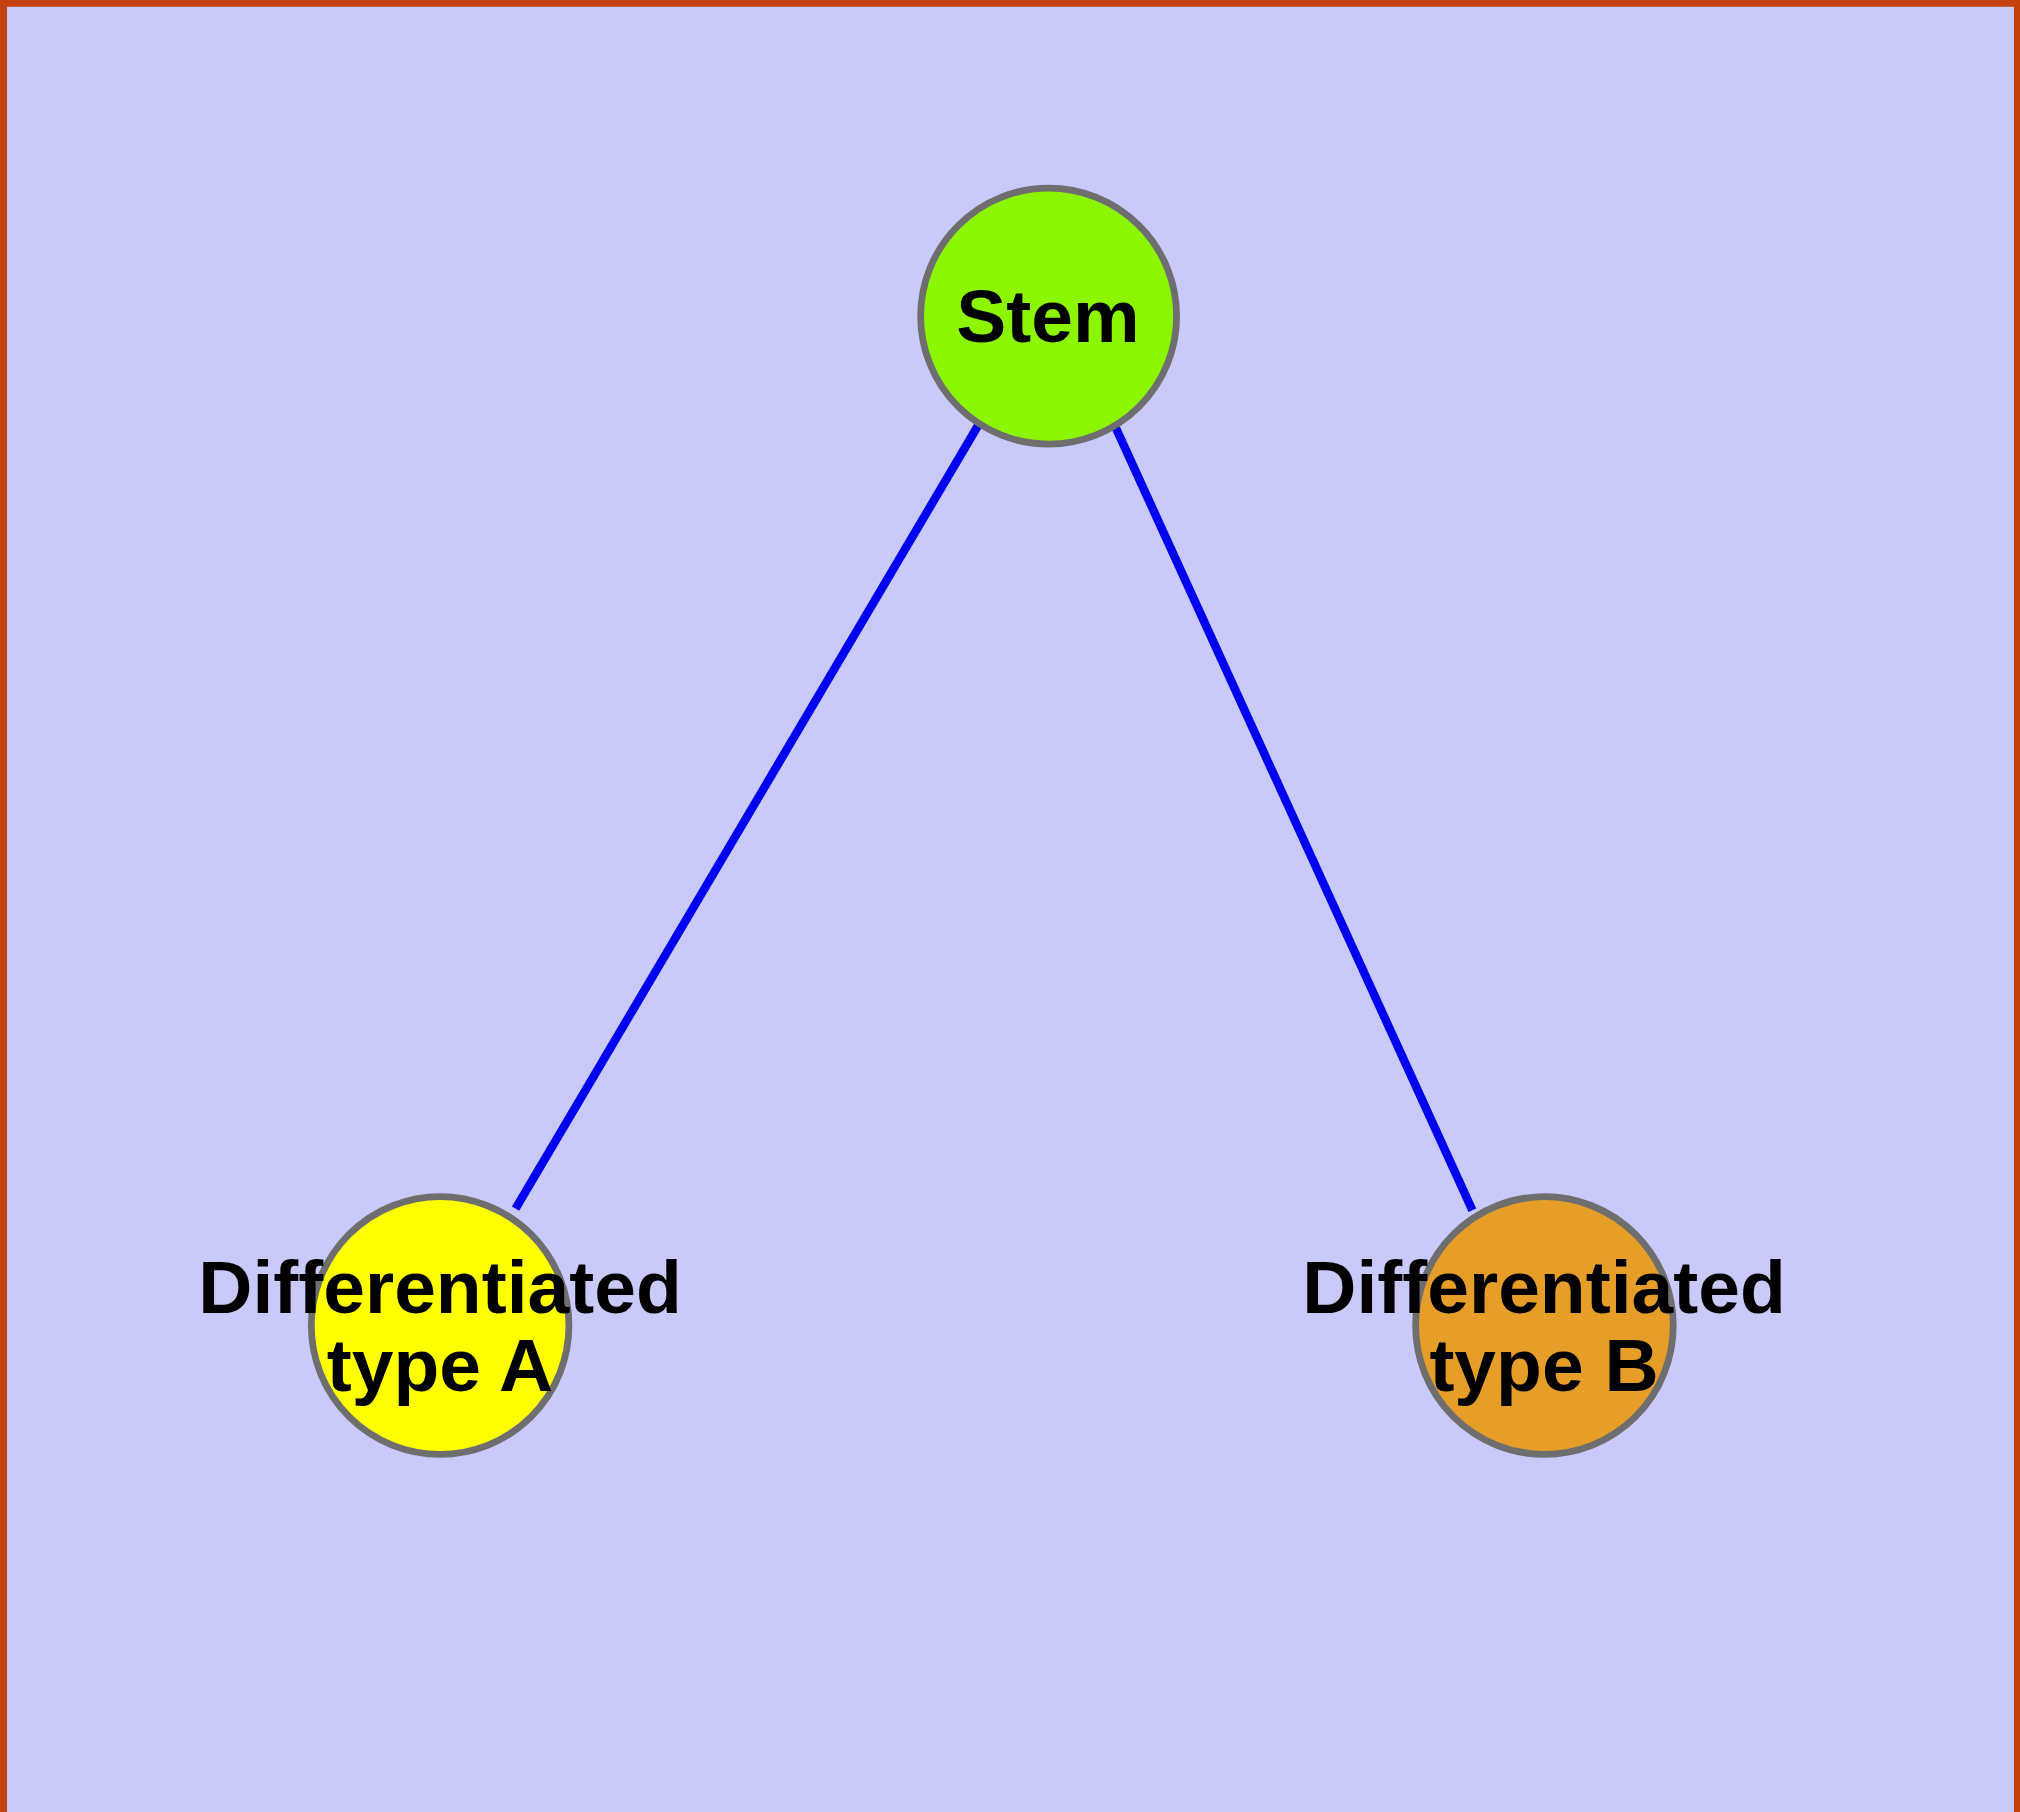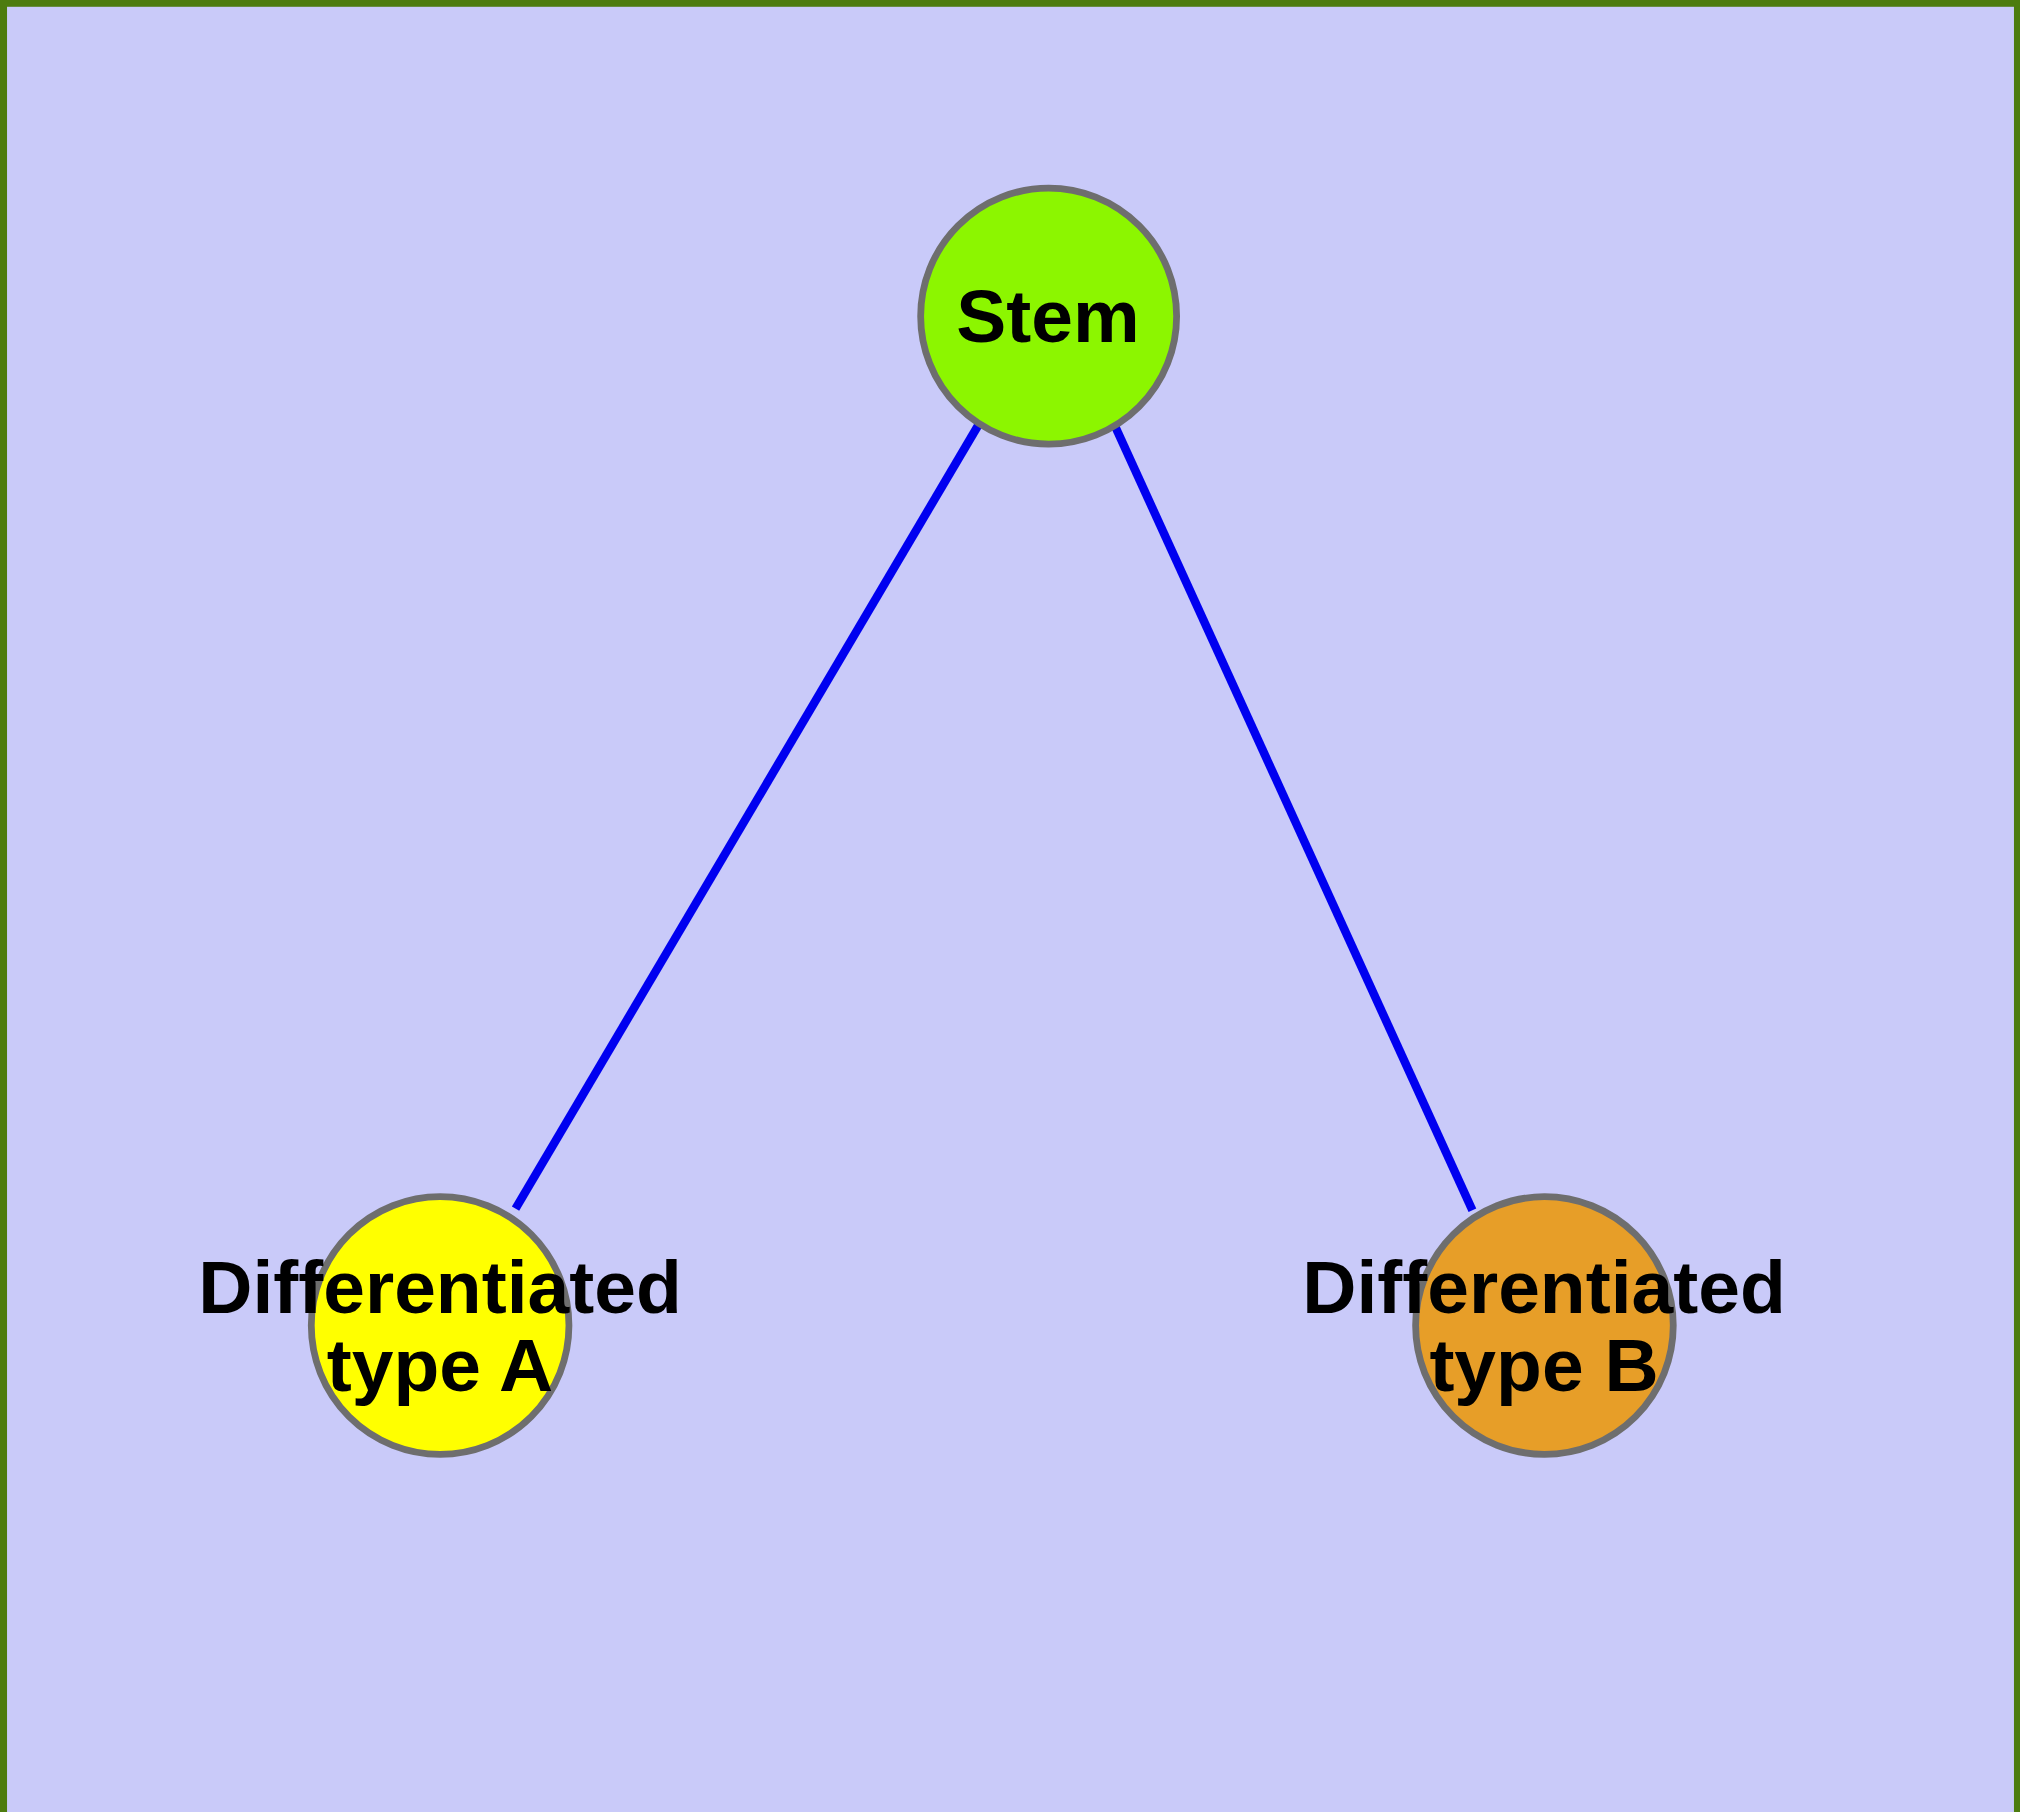--- a/index.html
+++ b/index.html
@@ -36,21 +36,21 @@
     text-align: center;
     line-height: 1.04;
     white-space: pre;
     pointer-events: none;
     transform: translate(-50%, -50%);
   }
 </style>
 </head>
 <body>
 
-<div id="graph-canvas" style="background: #4d7c0f;">
+<div id="graph-canvas" style="background: #c2410c;">
   <svg id="graph-svg" viewBox="0 0 2384 2138" xmlns="http://www.w3.org/2000/svg">
     <rect id="bg-rect" x="8" y="8" width="2368" height="2130" fill="#c9caf9"></rect>
     <g id="edge-layer">
         <line x1="1155" y1="500" x2="608" y2="1426" stroke="#0000f0" stroke-width="10" stroke-linecap="butt"></line>
         <line x1="1315" y1="502" x2="1737" y2="1428" stroke="#0000f0" stroke-width="10" stroke-linecap="butt"></line>
       </g>
     <g id="node-layer">
         <circle cx="1237" cy="373" r="151" fill="#8cf600" stroke="#6e6e6e" stroke-width="8"></circle>
         <circle cx="519" cy="1564" r="152" fill="#ffff00" stroke="#6e6e6e" stroke-width="8"></circle>
         <circle cx="1822" cy="1564" r="152" fill="#e79e28" stroke="#6e6e6e" stroke-width="8"></circle>

